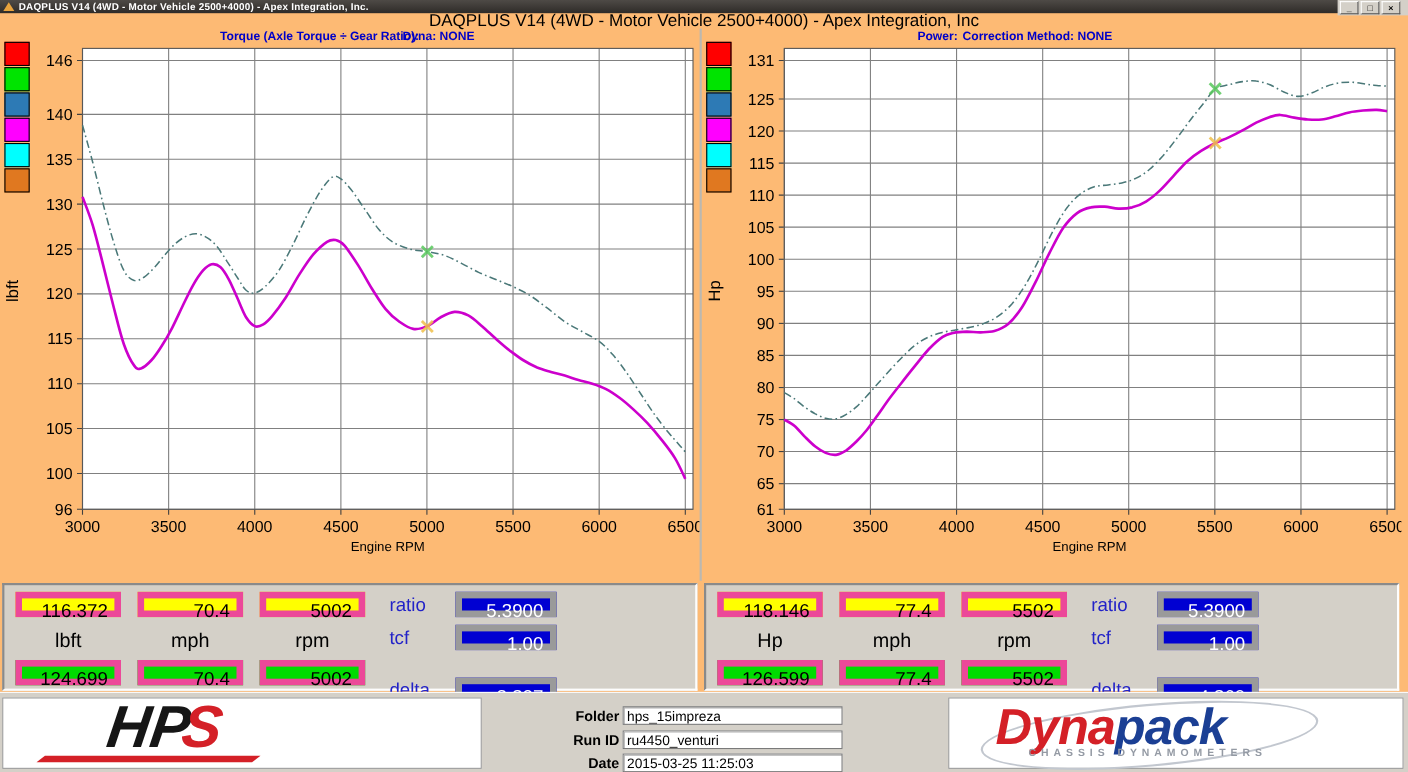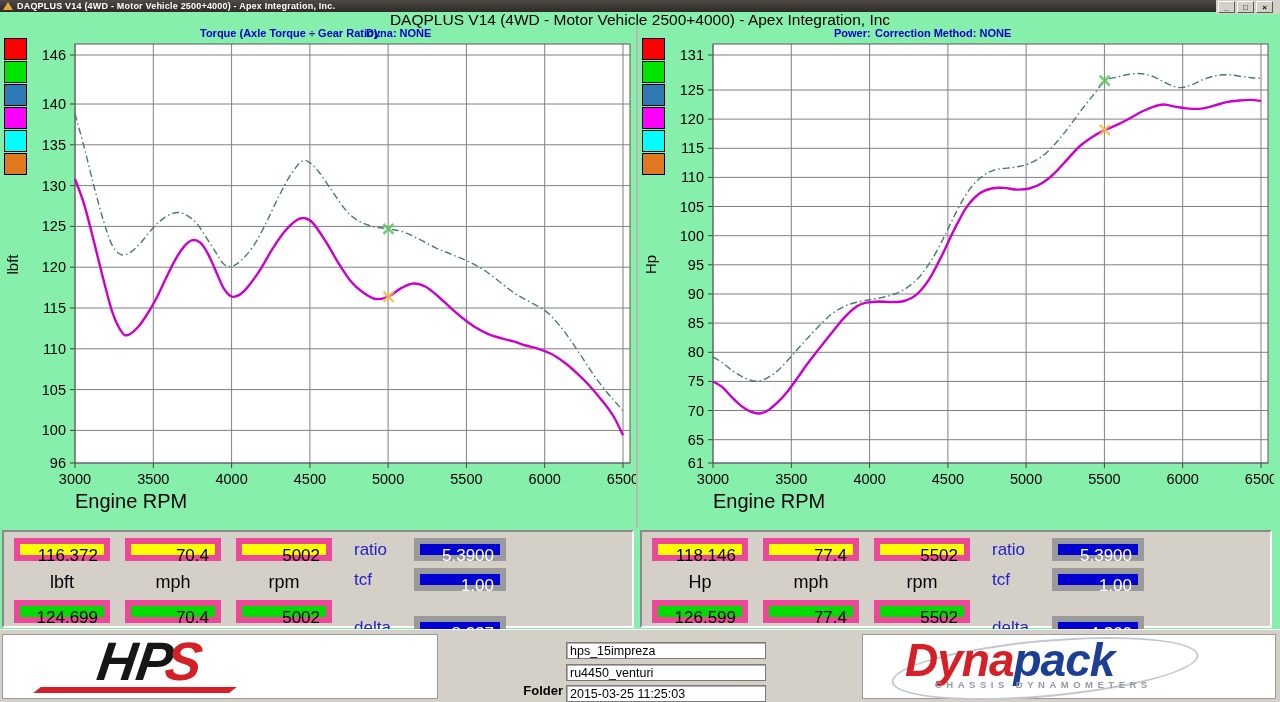--- a/index.html
+++ b/index.html
@@ -1,16 +1,16 @@
 <!DOCTYPE html>
 <html><head>
 <meta charset="utf-8">
 <style>
   html,body{margin:0;padding:0;background:#888;}
-  .screen{position:relative;width:1280px;height:702px;background:#86efac;overflow:hidden;
+  .screen{position:relative;width:1280px;height:702px;background:#fdba74;overflow:hidden;
           font-family:"Liberation Sans",sans-serif;}
 
   
   .titlebar{position:absolute;left:0;top:0;width:1280px;height:12px;
             background:linear-gradient(#4e4a46,#2e2b28);display:flex;align-items:center;}
   .titlebar-icon{width:0;height:0;border-left:5px solid transparent;border-right:5px solid transparent;
                  border-bottom:8px solid #e8a33d;margin:0 4px 0 3px;}
   .titlebar-text{color:#fff;font-size:9px;font-weight:bold;white-space:nowrap;letter-spacing:.2px;}
   .winbtn-zone{position:absolute;top:0;right:0;width:64px;height:14px;background:#d4d0c8;
                display:flex;gap:2px;align-items:flex-start;padding:1px 2px 0 2px;box-sizing:border-box;}
@@ -30,21 +30,21 @@
   .chart-panel.left .hdr-title{left:198px;}
   .chart-panel.left .hdr-corr{left:364px;}
   .chart-panel.right .hdr-title{left:194px;}
   .chart-panel.right .hdr-corr{left:235px;}
   .swatches{position:absolute;left:2px;top:12px;}
   .swatch{width:21px;height:20px;border:1px solid #000;margin-bottom:1px;}
   svg.plot{position:absolute;left:0;top:0;width:634px;height:502px;}
   svg.plot text{font-family:"Liberation Sans",sans-serif;}
   .ylab{position:absolute;left:-14px;top:230px;width:48px;text-align:center;font-size:15px;color:#000;
         transform:rotate(-90deg);}
-  .xlab{position:absolute;left:73px;top:464px;width:555px;text-align:left;font-size:20px;color:#000;}
+  .xlab{position:absolute;left:73px;top:464px;width:555px;text-align:center;font-size:12px;color:#000;}
 
   
   .readout{position:absolute;top:530px;width:632px;height:98px;background:#d4d0c8;box-sizing:border-box;
            border-top:2px solid #8a8a8a;border-left:2px solid #8a8a8a;
            border-bottom:2px solid #fdfdfd;border-right:2px solid #fdfdfd;}
   .readout.lft{left:2px;}
   .readout.rgt{left:640px;}
   .vbox{position:absolute;height:23px;line-height:23px;font-size:17px;text-align:right;
         padding-right:6px;box-sizing:border-box;border:6px solid #ec4899;color:#000;background:#fff;}
   .vbox.yellow{background:#ffff00;top:6px;}
@@ -55,21 +55,21 @@
   .statlabel{position:absolute;left:350px;width:56px;height:23px;line-height:23px;
              font-size:17px;color:#2222c8;}
   .row0{top:6px;} .row1{top:36px;} .row2{top:84px;}
 
   
   .footer{position:absolute;left:0;top:629px;width:1280px;height:73px;background:#d4d0c8;
           border-top:1px solid #f8f8f8;box-sizing:border-box;}
   .logo-panel{position:absolute;top:4px;height:65px;background:#fff;border:1px solid #9a9a9a;box-sizing:border-box;}
   .hps-panel{left:2px;width:436px;}
   .dyn-panel{left:862px;width:414px;}
-  .field-label{position:absolute;width:92px;text-align:right;font-size:13px;font-weight:bold;color:#000;margin-top:40px;}
+  .field-label{position:absolute;width:92px;text-align:right;font-size:13px;font-weight:bold;color:#000;}
   .field-input{position:absolute;left:566px;width:200px;height:17px;background:#fff;
                border:1px solid #7a7a7a;box-shadow:inset 1px 1px 0 #b0b0b0;
                font-family:"Liberation Sans",sans-serif;font-size:12.5px;padding:3px 3px;box-sizing:border-box;color:#000;}
   .frow0{top:12px;} .frow1{top:34px;} .frow2{top:55px;}
   .field-label.frow0{left:471px;top:13px;} .field-label.frow1{left:471px;top:35px;} .field-label.frow2{left:471px;top:56px;}
 
   
   .hps-wordmark{position:absolute;left:95px;top:-4px;font-size:54px;font-weight:900;font-style:italic;
                 line-height:60px;transform:skewX(-8deg);white-space:nowrap;}
   .hps-hp{color:#161616;} .hps-s{color:#d42027;margin-left:-7px;}

